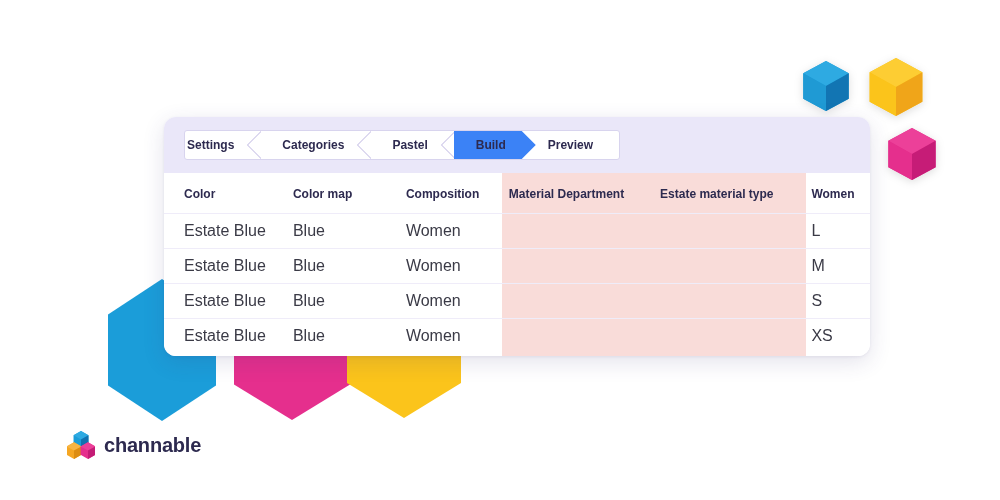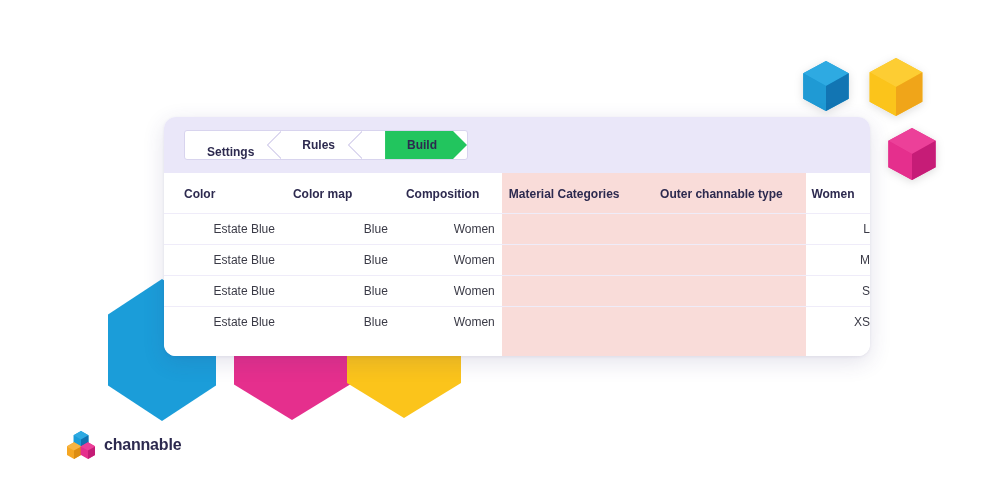--- a/index.html
+++ b/index.html
@@ -100,45 +100,44 @@
     justify-content: center;
     height: 100%;
     padding: 0 26px 0 22px;
     font-size: 12px;
     font-weight: bold;
     color: #2d2a4f;
     white-space: nowrap;
     background: transparent;
     cursor: pointer;
   }
-  .step:first-child { padding-left: 22px; align-items: flex-end; }
+  .step:first-child { padding-left: 2px; }
 
   
   .step::after {
     content: "";
     position: absolute;
     right: -1px;
     top: 0;
     width: 14px;
     height: 100%;
     background:
       linear-gradient(to bottom right, transparent 48%, #dedaf0 48%, #dedaf0 55%, transparent 55%) no-repeat 0 0 / 100% 50%,
       linear-gradient(to top right,   transparent 48%, #dedaf0 48%, #dedaf0 55%, transparent 55%) no-repeat 0 100% / 100% 50%;
     pointer-events: none;
   }
   .step:last-child::after { content: none; }
 
   
   .step.active {
-    background: #22c55e;
+    background: #3b82f6;
     clip-path: polygon(0 0, calc(100% - 14px) 0, 100% 50%, calc(100% - 14px) 100%, 0 100%);
     padding-right: 30px;
     color: #2d2a4f;
     z-index: 2;
-    margin-left: 24px;
   }
   .step.active::after { content: none; }
 
   
   .step.after-active { padding-left: 12px; }
 
   
   #table-wrap {
     position: relative;
     background: #ffffff;
@@ -167,22 +166,22 @@
     text-align: left;
     font-size: 12px;
     font-weight: bold;
     color: #2d2a4f;
     padding: 14px 0 12px 0;
     vertical-align: middle;
     background: transparent;
   }
 
   tbody td {
-    text-align: right;
-    font-size: 12px;
+    text-align: left;
+    font-size: 16px;
     font-weight: normal;
     color: #3a3a46;
     padding: 8px 0 8px 0;
     height: 26px;
     vertical-align: middle;
     border-top: 1px solid #efecf9;
     background: transparent;
   }
 
   
@@ -197,21 +196,21 @@
   #logo {
     position: absolute;
     left: 67px;
     top: 430px;
     display: flex;
     align-items: center;
     gap: 9px;
   }
   #logo-mark { width: 28px; height: 30px; display: block; }
   #logo-text {
-    font-size: 16px;
+    font-size: 20px;
     font-weight: bold;
     color: #2d2a4f;
     letter-spacing: -0.2px;
   }
 </style>
 </head>
 <body>
 
 <div id="stage">
 
@@ -247,38 +246,44 @@
   </div>
 
   <div id="card">
 
     <div id="stepper-band">
       <div id="stepper">
           <div class="step">
             <span>Settings</span>
           </div>
           <div class="step">
-            <span>Rules</span>
+            <span>Categories</span>
+          </div>
+          <div class="step">
+            <span>Pastel</span>
           </div>
           <div class="step active">
             <span>Build</span>
+          </div>
+          <div class="step after-active">
+            <span>Preview</span>
           </div>
         </div>
     </div>
 
     <div id="table-wrap">
       <div id="highlight-band"></div>
       <table>
         <thead>
           <tr id="head-row">
               <th class="c-color">Color</th>
               <th class="c-map">Color map</th>
               <th class="c-dept">Composition</th>
-              <th class="c-mat">Material Categories</th>
-              <th class="c-outer">Outer channable type</th>
+              <th class="c-mat">Material Department</th>
+              <th class="c-outer">Estate material type</th>
               <th class="c-size">Women</th>
             </tr>
         </thead>
         <tbody id="body-rows">
             <tr>
               <td class="c-color">Estate Blue</td>
               <td class="c-map">Blue</td>
               <td class="c-dept">Women</td>
               <td class="c-mat"></td>
               <td class="c-outer"></td>

